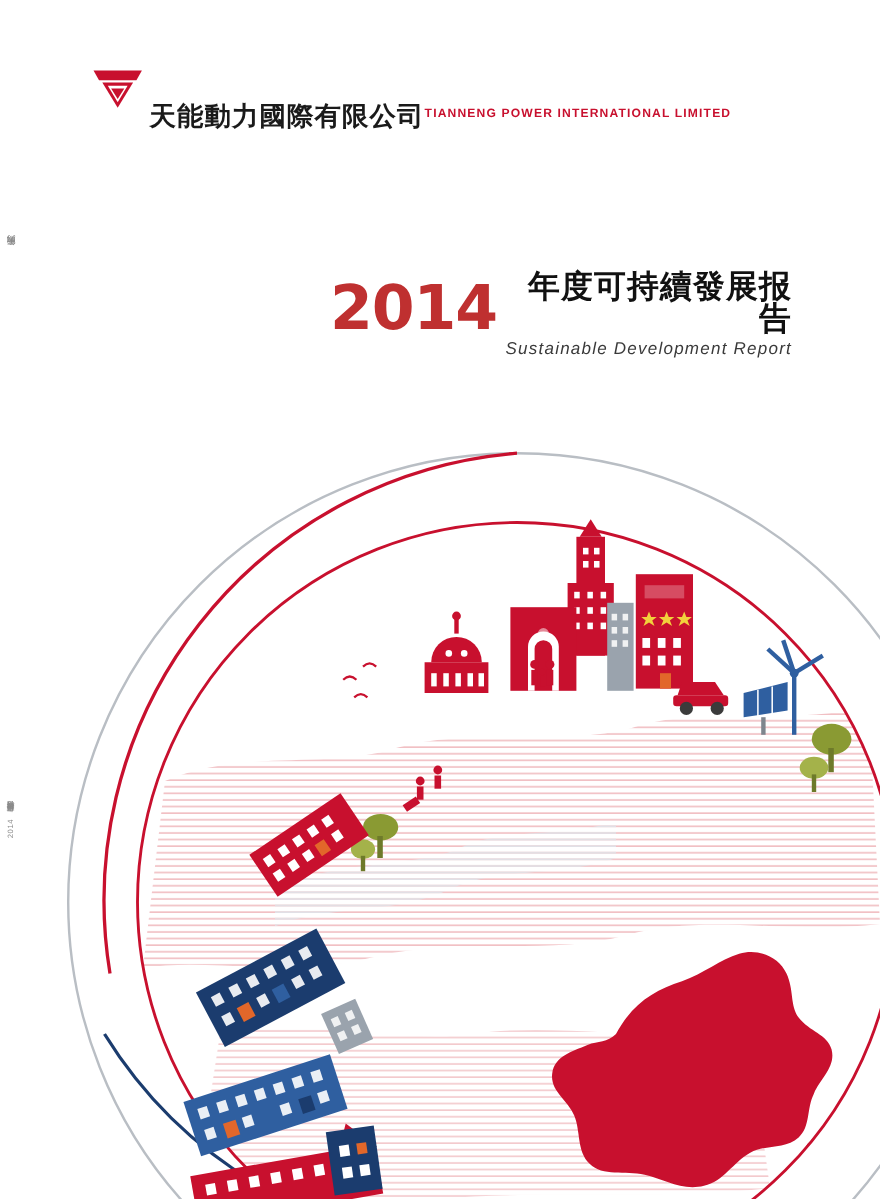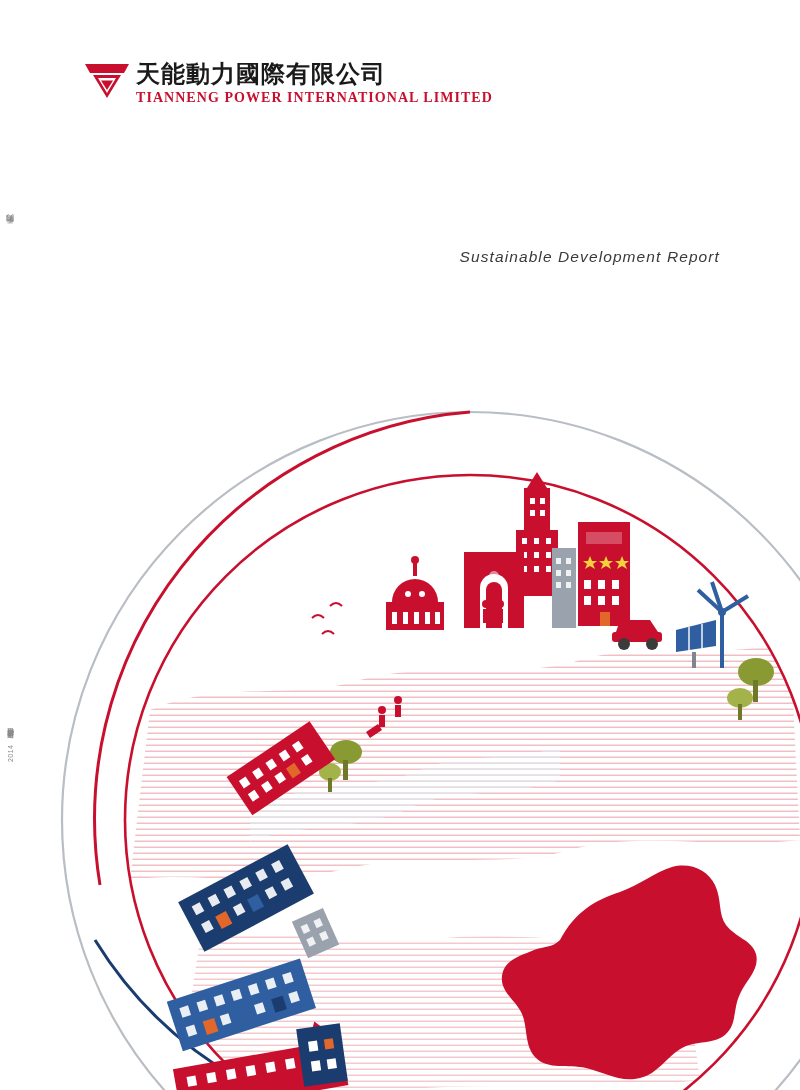--- a/index.html
+++ b/index.html
@@ -43,39 +43,38 @@
   }
   .logo-mark {
     width: 46px;
     height: 38px;
     margin-right: 6px;
     position: relative;
     flex: none;
   }
   .logo-text {
     display: flex;
-    flex-direction: column;
     justify-content: flex-end;
+    margin-top: 32px;
   }
   .logo-cn {
     font-family: "DejaVu Sans", sans-serif;
     font-size: 24px;
     font-weight: bold;
     color: #1a1a1a;
     letter-spacing: 1px;
     line-height: 1.05;
   }
   .logo-en {
     margin-top: 3px;
-    font-size: 14px;
+    font-size: 11px;
     font-weight: bold;
     color: #c8102e;
     letter-spacing: 1.05px;
     white-space: nowrap;
-    font-family: Liberation Serif, serif;
   }
 
   
   .title-block {
     position: absolute;
     left: 300px;
     top: 246px;
     width: 420px;
     text-align: right;
   }
@@ -138,20 +137,24 @@
         <path d="M17 18.5 L29 18.5 L23 28 Z" fill="#c8102e"></path>
       </svg>
     </div>
     <div class="logo-text">
       <div class="logo-cn">天能動力國際有限公司</div>
       <div class="logo-en">TIANNENG POWER INTERNATIONAL LIMITED</div>
     </div>
   </div>
 
   <div class="title-block">
+    <div class="title-row">
+      <div class="title-year">2014</div>
+      <div class="title-cn">年度可持續發展报告</div>
+    </div>
     <div class="title-en">Sustainable Development Report</div>
   </div>
 
   <div class="artwork">
     <svg width="800" height="710" viewBox="0 0 800 710">
       <defs>
         <clipPath id="globeClip">
           <circle cx="470" cy="440" r="345"></circle>
         </clipPath>
         <pattern id="hatch" width="6" height="6" patternUnits="userSpaceOnUse">

